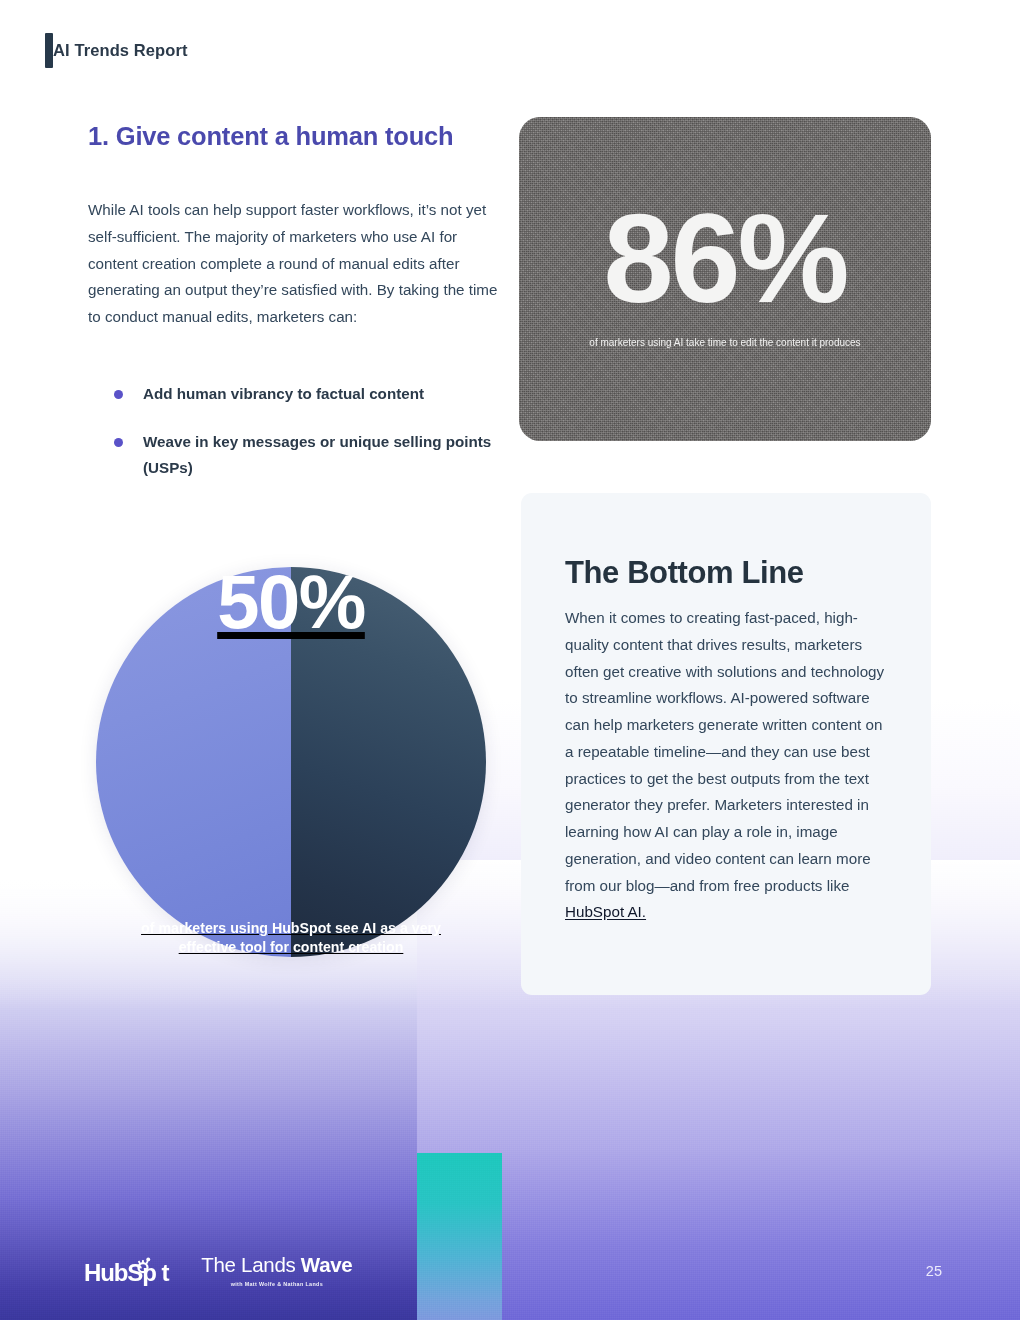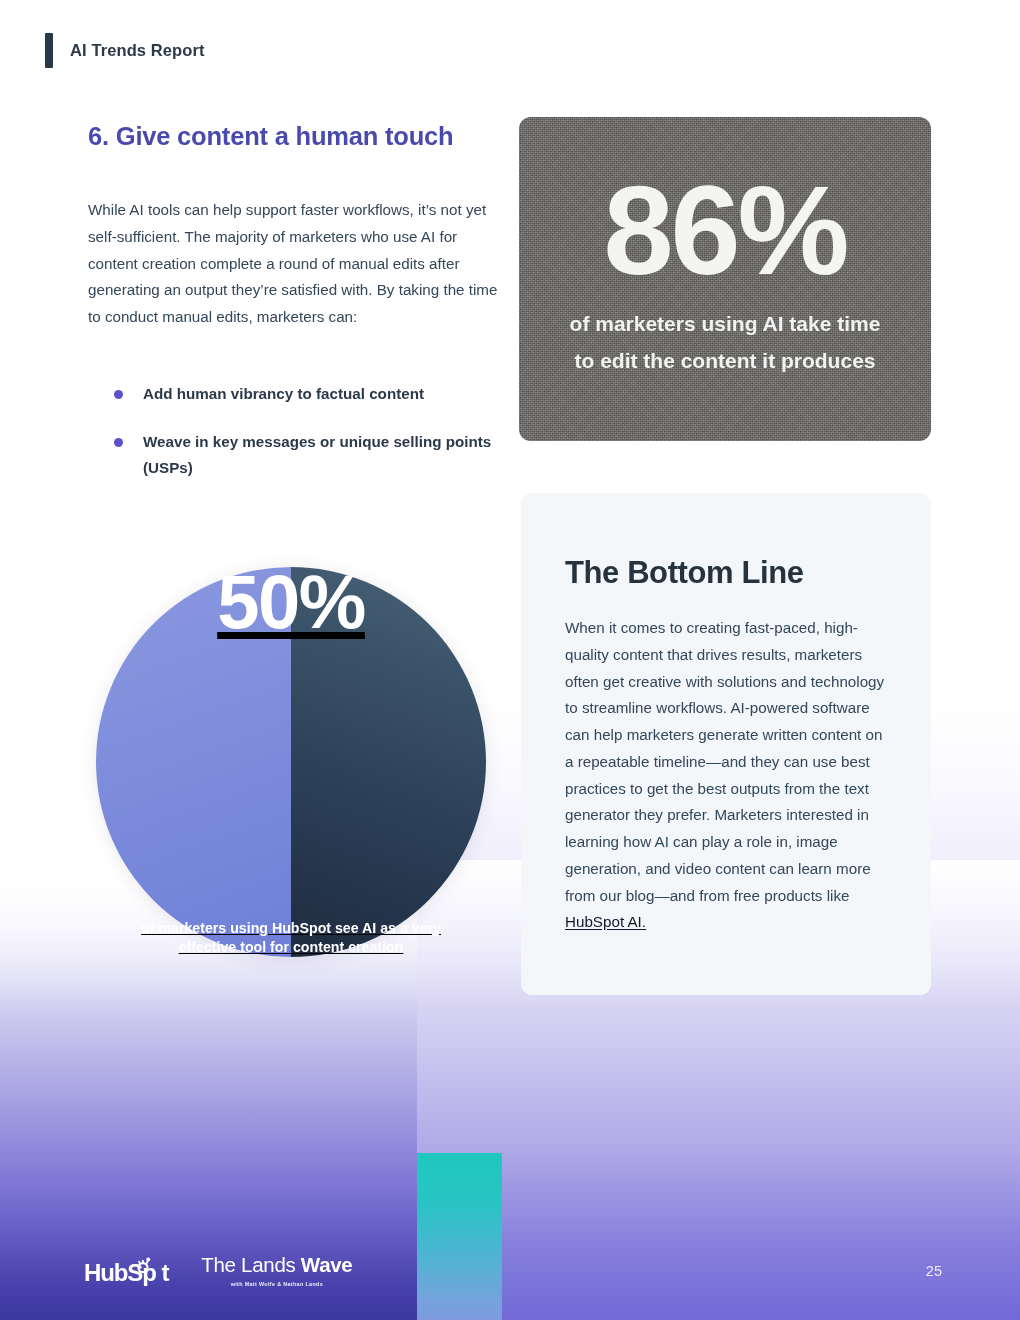--- a/index.html
+++ b/index.html
@@ -65,21 +65,21 @@
   .deco-grain{
     left:0; top:700px; width:1020px; height:620px;
     opacity:.35;
     background-image:
       repeating-linear-gradient(0deg, rgba(255,255,255,.05) 0 1px, rgba(0,0,0,.05) 1px 2px),
       repeating-linear-gradient(90deg, rgba(255,255,255,.05) 0 1px, rgba(0,0,0,.05) 1px 2px);
     mix-blend-mode:overlay;
   }
 
   
-  .header{ position:absolute; left:45px; top:33px; display:flex; align-items:center; gap:17px; }
+  .header{ position:absolute; left:45px; top:33px; display:flex; align-items:center; }
   .header-rule{ width:8px; height:35px; background:#27394a; border-radius:1px; }
   .header-title{
     font-size:16.5px; font-weight:bold; color:#2b3a4a; letter-spacing:.1px;
   }
 
   
   .section-title{
     position:absolute; left:88px; top:122px; width:400px;
     font-size:25.5px; font-weight:bold; line-height:1.17;
     color:#4a49ad; letter-spacing:-.2px;
@@ -94,40 +94,40 @@
     font-size:15.2px; font-weight:bold; line-height:1.75; color:#2b3a4a;
   }
   .bullets li .dot{
     position:absolute; left:4px; top:9px;
     width:9px; height:9px; border-radius:50%; background:#5a52c8;
   }
 
   
   .stat-card{
     position:absolute; left:519px; top:117px; width:412px; height:324px;
-    border-radius:12px; overflow:hidden;
+    border-radius:21px; overflow:hidden;
     background:#6d6b69;
     display:flex; flex-direction:column; align-items:center; justify-content:center;
   }
   .stat-card .noise{
     position:absolute; inset:0;
     background-image:
       repeating-linear-gradient(0deg,   rgba(255,255,255,.12) 0 1px, rgba(0,0,0,.12) 1px 2px),
       repeating-linear-gradient(90deg,  rgba(255,255,255,.10) 0 1px, rgba(0,0,0,.10) 1px 2px),
       repeating-linear-gradient(45deg,  rgba(255,255,255,.06) 0 1px, rgba(0,0,0,.06) 1px 3px),
       repeating-linear-gradient(135deg, rgba(255,255,255,.05) 0 1px, rgba(0,0,0,.05) 1px 3px);
     opacity:.85;
   }
   .stat-card .inner{ position:relative; z-index:2; text-align:center; width:100%; }
   .stat-big{
     font-size:126px; font-weight:bold; color:#f4f4f3;
     line-height:.84; letter-spacing:-3px; margin-bottom:22px;
   }
   .stat-sub{
-    font-size:21px; font-weight:bold; color:#f2f2f1;
+    font-size:10px; font-weight:normal; color:#f2f2f1;
     line-height:1.75; padding:0 42px;
   }
 
   
   .pie-wrap{
     position:absolute; left:96px; top:567px; width:390px; height:390px;
   }
   .pie{
     position:absolute; inset:0; border-radius:50%; overflow:hidden;
     box-shadow:0 2px 18px rgba(40,40,90,.10);
@@ -156,21 +156,21 @@
   }
 
   
   .bottomline{
     position:absolute; left:521px; top:493px; width:410px; height:502px;
     background:#f4f7fa; border-radius:11px;
     padding:62px 44px 0 44px;
   }
   .bl-title{
     font-size:31px; font-weight:bold; color:#25333f;
-    letter-spacing:-.4px; margin-bottom:24px;
+    letter-spacing:-.4px; margin-bottom:14px;
   }
   .bl-copy{
     font-size:15.2px; line-height:1.76; color:#33475b;
   }
   .bl-copy a{
     color:#0f172a; text-decoration:underline; text-underline-offset:2px;
   }
 
   
   .footer-logos{ position:absolute; left:84px; top:1255px; display:flex; align-items:flex-end; gap:33px; }
@@ -206,21 +206,21 @@
   <div class="deco deco-left"></div>
   <div class="deco deco-teal"></div>
   <div class="deco deco-fade"></div>
   <div class="deco deco-grain"></div>
 
   <div class="header">
     <div class="header-rule"></div>
     <div class="header-title">AI Trends Report</div>
   </div>
 
-  <h2 class="section-title">6. Give content a human touch</h2>
+  <h2 class="section-title">1. Give content a human touch</h2>
 
   <p class="body-copy">While AI tools can help support faster workflows, it’s not yet self-sufficient. The majority of marketers who use AI for content creation complete a round of manual edits after generating an output they’re satisfied with. By taking the time to conduct manual edits, marketers can:</p>
 
   <ul class="bullets">
     <li>
       <span class="dot"></span>
       <span>Add human vibrancy to factual content</span>
     </li>
     <li>
       <span class="dot"></span>

